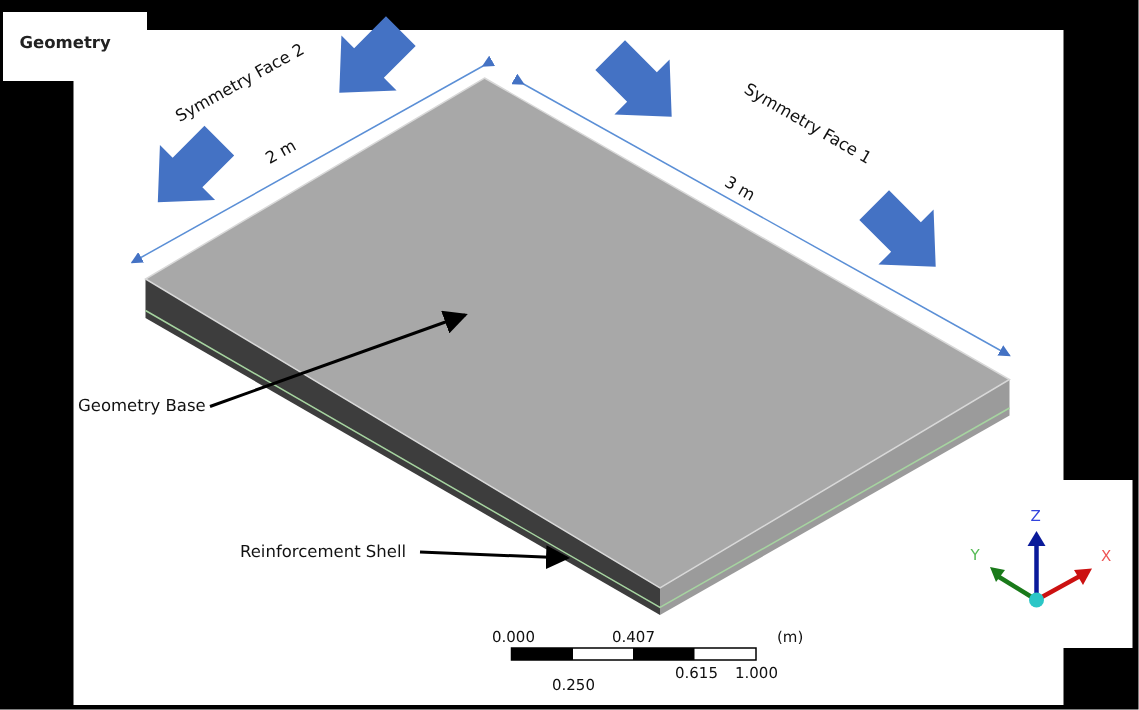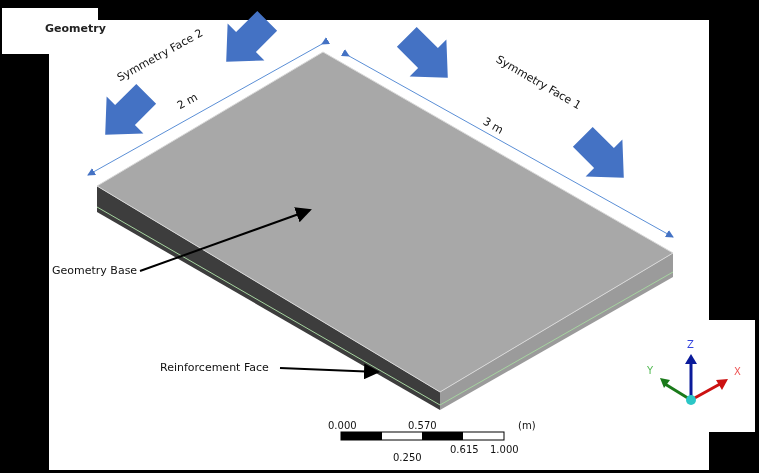--- a/index.html
+++ b/index.html
@@ -1,20 +1,20 @@
 <!DOCTYPE html>
 <html><head>
 <meta charset="utf-8">
 <style>
   html, body { margin:0; padding:0; }
   body { width:759px; height:473px; background:#000; position:relative; overflow:hidden; font-family:"DejaVu Sans", sans-serif; }
   .white-a { position:absolute; left:49px; top:20px; width:660px; height:450px; background:#fff; }
   .white-b { position:absolute; left:600px; top:320px; width:155px; height:112px; background:#fff; }
   .title-box { position:absolute; left:2px; top:8px; width:96px; height:46px; background:#fff; }
-  .title { position:absolute; left:13px; top:22px; font-size:11px; font-weight:bold; color:#222;margin-left:32px; }
+  .title { position:absolute; left:13px; top:22px; font-size:11px; font-weight:bold; color:#222; }
   svg.scene { position:absolute; left:0; top:0; }
   .lbl { position:absolute; font-size:11px; color:#111; white-space:nowrap; }
   .rot { transform-origin:left center; }
   .scale-lbl { position:absolute; font-size:10px; color:#111; }
 </style>
 </head>
 <body>
 
 <div class="white-a"></div>
 <div class="white-b"></div>
@@ -73,24 +73,24 @@
     <circle cx="691" cy="400" r="5" fill="#2bc6c6"></circle>
   </g>
 </svg>
 
 <div class="lbl rot" style="left:118px;top:72px;transform:rotate(-29deg);">Symmetry Face 2</div>
 <div class="lbl rot" style="left:178px;top:100px;transform:rotate(-29deg);">2 m</div>
 <div class="lbl rot" style="left:497px;top:52px;transform:rotate(30deg);">Symmetry Face 1</div>
 <div class="lbl rot" style="left:484px;top:114px;transform:rotate(30deg);">3 m</div>
 
 <div class="lbl" style="left:52px;top:264px;">Geometry Base</div>
-<div class="lbl" style="left:160px;top:361px;">Reinforcement Face</div>
+<div class="lbl" style="left:160px;top:361px;">Reinforcement Shell</div>
 
 <div class="scale-lbl" style="left:328px;top:420px;">0.000</div>
-<div class="scale-lbl" style="left:408px;top:420px;">0.570</div>
+<div class="scale-lbl" style="left:408px;top:420px;">0.407</div>
 <div class="scale-lbl" style="left:490px;top:444px;">1.000</div>
 <div class="scale-lbl" style="left:518px;top:420px;">(m)</div>
-<div class="scale-lbl" style="left:368px;top:452px;margin-left:25px;">0.250</div>
+<div class="scale-lbl" style="left:368px;top:452px;">0.250</div>
 <div class="scale-lbl" style="left:450px;top:444px;">0.615</div>
 
 <div class="lbl" style="left:687px;top:339px;color:#3344dd;font-size:10px;">Z</div>
 <div class="lbl" style="left:647px;top:365px;color:#55bb55;font-size:10px;">Y</div>
 <div class="lbl" style="left:734px;top:366px;color:#ee5555;font-size:10px;">X</div>
 
 </body></html>

